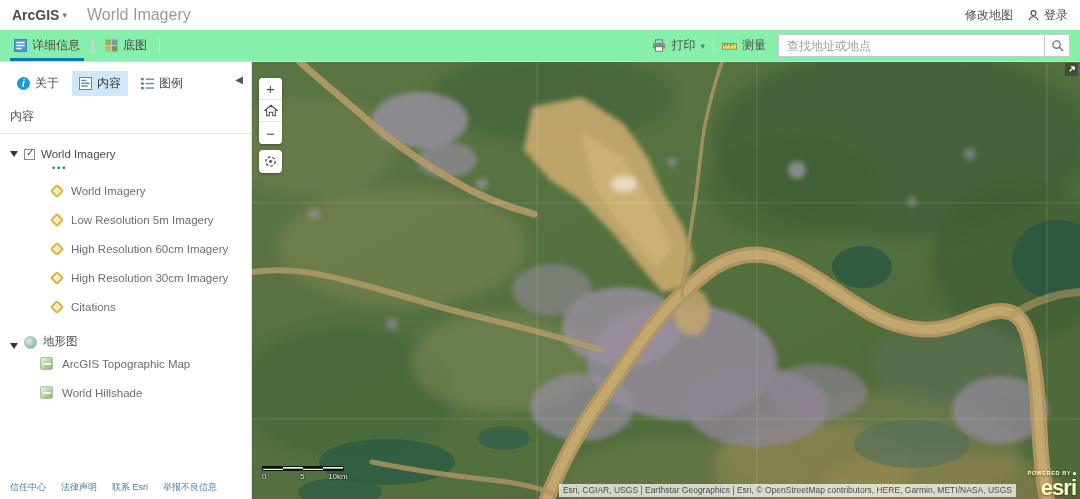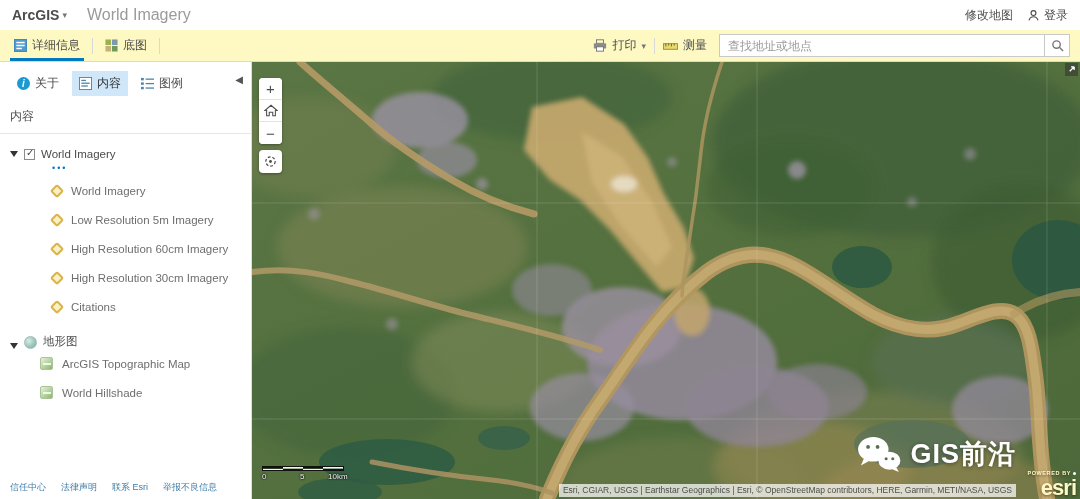--- a/index.html
+++ b/index.html
@@ -11,29 +11,29 @@
   .header { position:absolute; top:0; left:0; right:0; height:30px;
     display:flex; align-items:center; padding:15px 12px; background:#fff; }
   .brand { font-size:14px; font-weight:bold; color:#4c4c4c; display:flex; align-items:center; gap:3px; cursor:pointer; }
   .brand .caret { font-size:9px; color:#767676; }
   .doc-title { margin-left:20px; font-size:16px; color:#9a9a9a; }
   .header-right { margin-left:auto; display:flex; align-items:center; gap:14px; font-size:12px; color:#4c4c4c; }
   .hr-item { display:flex; align-items:center; gap:4px; cursor:pointer; }
 
   
   .toolbar { position:absolute; top:30px; left:0; right:0; height:32px;
-    display:flex; align-items:center; background:#fef9c3; border-bottom:1px solid #d9d9d9; padding:0 10px; }
+    display:flex; align-items:center; background:#86efac; border-bottom:1px solid #d9d9d9; padding:0 10px; }
   .tab { position:relative; display:flex; align-items:center; gap:5px; font-size:12px;
     color:#4c4c4c; height:31px; padding:0 4px; cursor:pointer; }
   .tab.active::after { content:""; position:absolute; left:0; right:0; bottom:0; height:3px; background:#0079c1; }
   .vsep { width:1px; height:16px; background:#d9d9d9; margin:0 8px; }
   .toolbar-right { margin-left:auto; display:flex; align-items:center; }
   .tool-btn { display:flex; align-items:center; gap:5px; font-size:12px; color:#4c4c4c; cursor:pointer; }
   .tool-btn .caret { font-size:9px; color:#767676; }
-  .searchbox { display:flex; margin-left:12px; border:1px solid #c9c9c9; height:23px; width:351px; background:#fff; }
+  .searchbox { display:flex; margin-left:12px; border:1px solid #c9c9c9; height:23px; width:292px; background:#fff; }
   .searchbox input { flex:1; border:0; outline:none; padding:0 8px; font-size:12px; color:#323232;
     font-family:"Liberation Sans","DejaVu Sans",sans-serif; }
   .searchbox input::placeholder { color:#9b9b9b; }
   .search-btn { width:25px; border-left:1px solid #c9c9c9; display:flex; align-items:center; justify-content:center; cursor:pointer; background:#fff; }
 
   
   .sidebar { position:absolute; top:62px; left:0; width:252px; bottom:0; background:#fff;
     border-right:1px solid #ddd; }
   .side-tabs { display:flex; align-items:center; gap:6px; padding:9px 8px 6px 10px; position:relative; }
   .side-tab { display:flex; align-items:center; gap:5px; font-size:12px; color:#4c4c4c; padding:4px 7px; cursor:pointer; }
@@ -378,35 +378,20 @@
 
     <div class="scalebar">
       <div class="sb-bar"></div>
       <div class="sb-labels">
         <span class="sb-0">0</span>
         <span class="sb-5">5</span>
         <span class="sb-10">10km</span>
       </div>
     </div>
 
-    <div class="watermark">
-      <span class="icon">
-        <svg width="46" height="38" viewBox="0 0 48 40">
-          <ellipse cx="18" cy="15" rx="16" ry="13" fill="#fff"></ellipse>
-          <path d="M8 25 L5 32 L14 27 Z" fill="#fff"></path>
-          <circle cx="12.5" cy="12.5" r="2" fill="#5a6b52"></circle>
-            <circle cx="22.5" cy="12.5" r="2" fill="#5a6b52"></circle>
-          <ellipse cx="35" cy="27" rx="11.5" ry="9.5" fill="#fff"></ellipse>
-          <path d="M42 34 L45 39 L38 36 Z" fill="#fff"></path>
-          <circle cx="31.5" cy="25" r="1.6" fill="#5a6b52"></circle>
-            <circle cx="38.5" cy="25" r="1.6" fill="#5a6b52"></circle>
-        </svg>
-      </span>
-      <span class="wm-text">GIS前沿</span>
-    </div>
 
     <div class="attrib">Esri, CGIAR, USGS | Earthstar Geographics | Esri, © OpenStreetMap contributors, HERE, Garmin, METI/NASA, USGS</div>
     <div class="esri-logo">
       <div class="pb">POWERED BY</div>
       <div class="wordmark">esri</div>
     </div>
   </div>
 
 </div>
 

